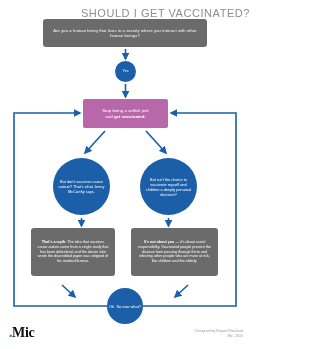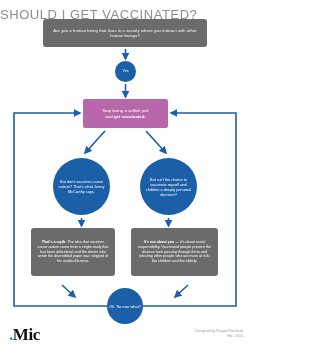--- a/index.html
+++ b/index.html
@@ -33,22 +33,22 @@
     color: #ffffff;
     line-height: 1.28;
   }
 
   
   #page-title {
     position: absolute;
     left: 0;
     top: 7px;
     width: 250px;
-    text-align: left;
-    font-size: 13px;
+    text-align: right;
+    font-size: 11px;
     letter-spacing: 0.55px;
     color: #8d8d8d;
     font-weight: 400;
   }
 
   
   #question-box {
     left: 43px;
     top: 19px;
     width: 164px;
@@ -129,21 +129,21 @@
     background: #1b5fa8;
     font-size: 3.9px;
   }
 
   
   #footer-logo {
     position: absolute;
     left: 9px;
     top: 326px;
     font-family: "Liberation Serif", serif;
-    font-size: 17px;
+    font-size: 14px;
     font-weight: 700;
     color: #111111;
     letter-spacing: -0.4px;
     line-height: 1;
   }
   #footer-logo .dot { color: #1b7fd4; }
 
   #footer-credit {
     position: absolute;
     right: 7px;

